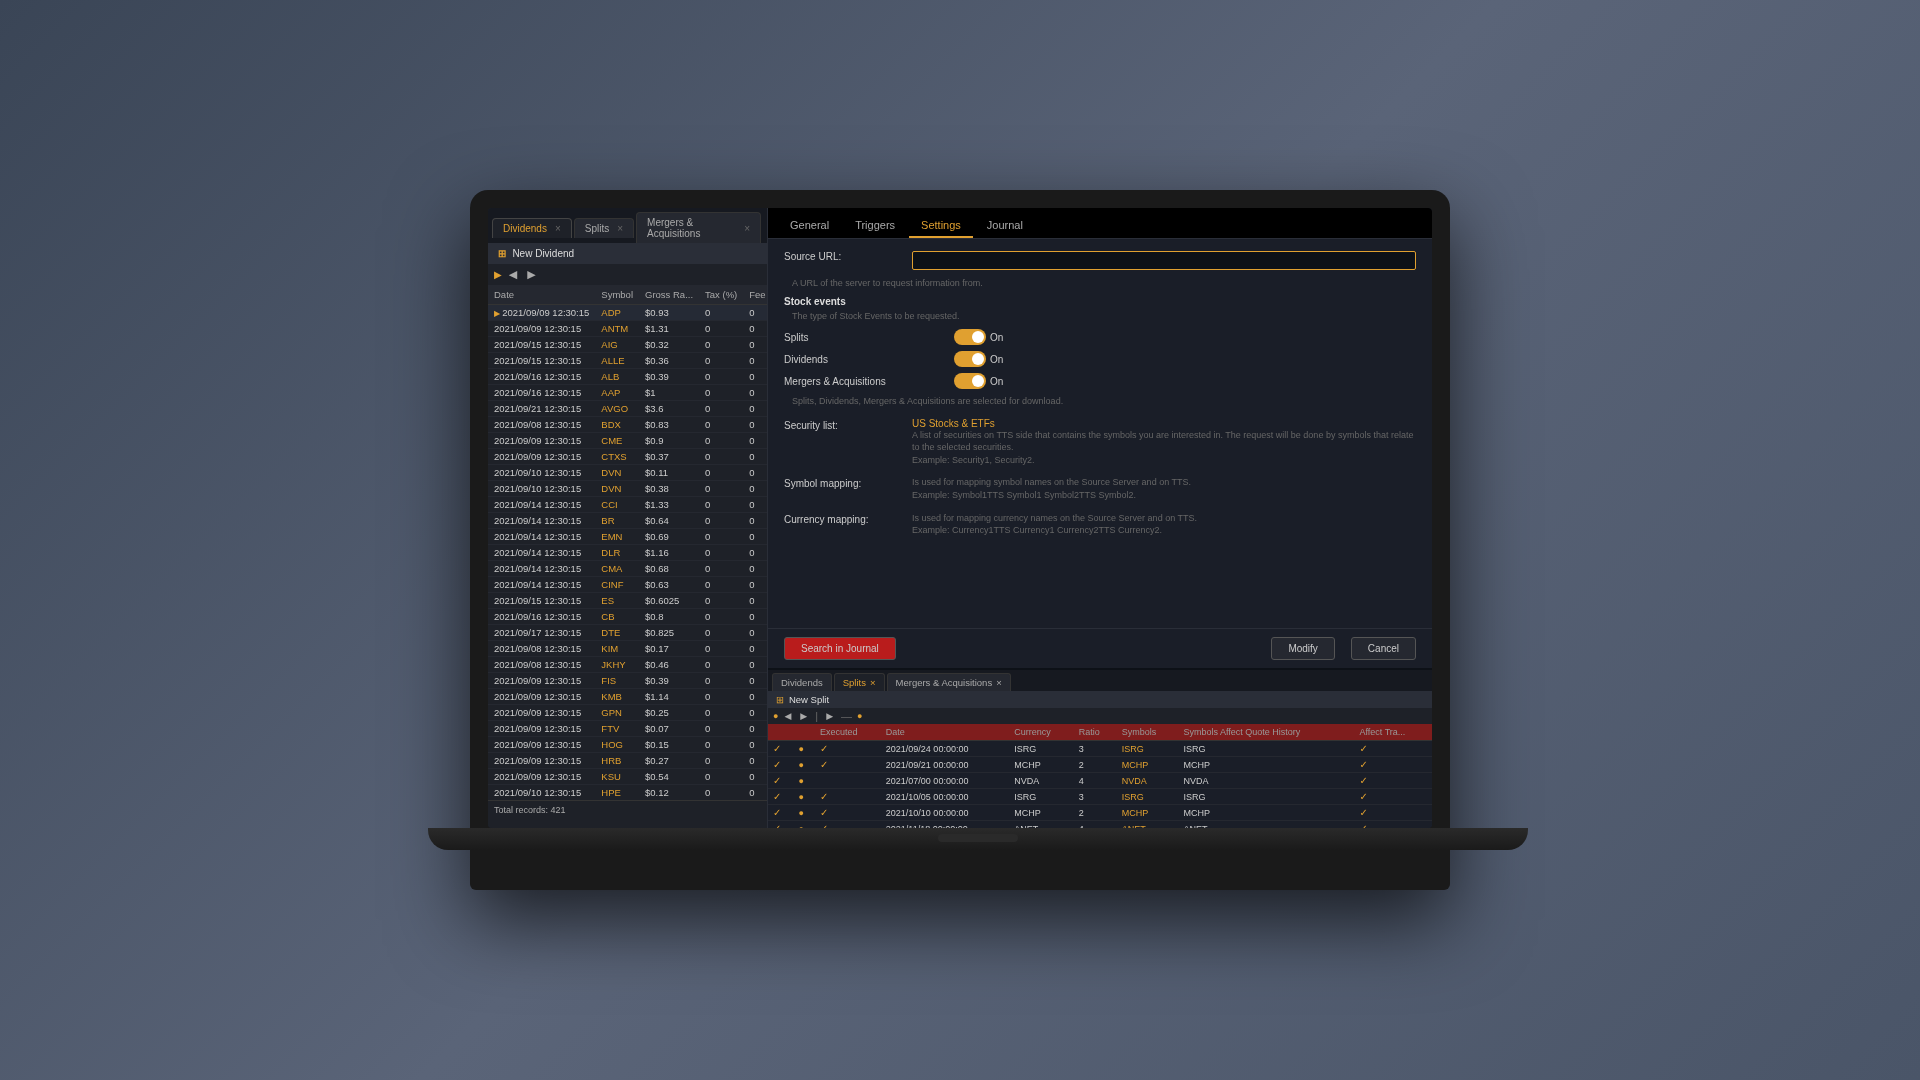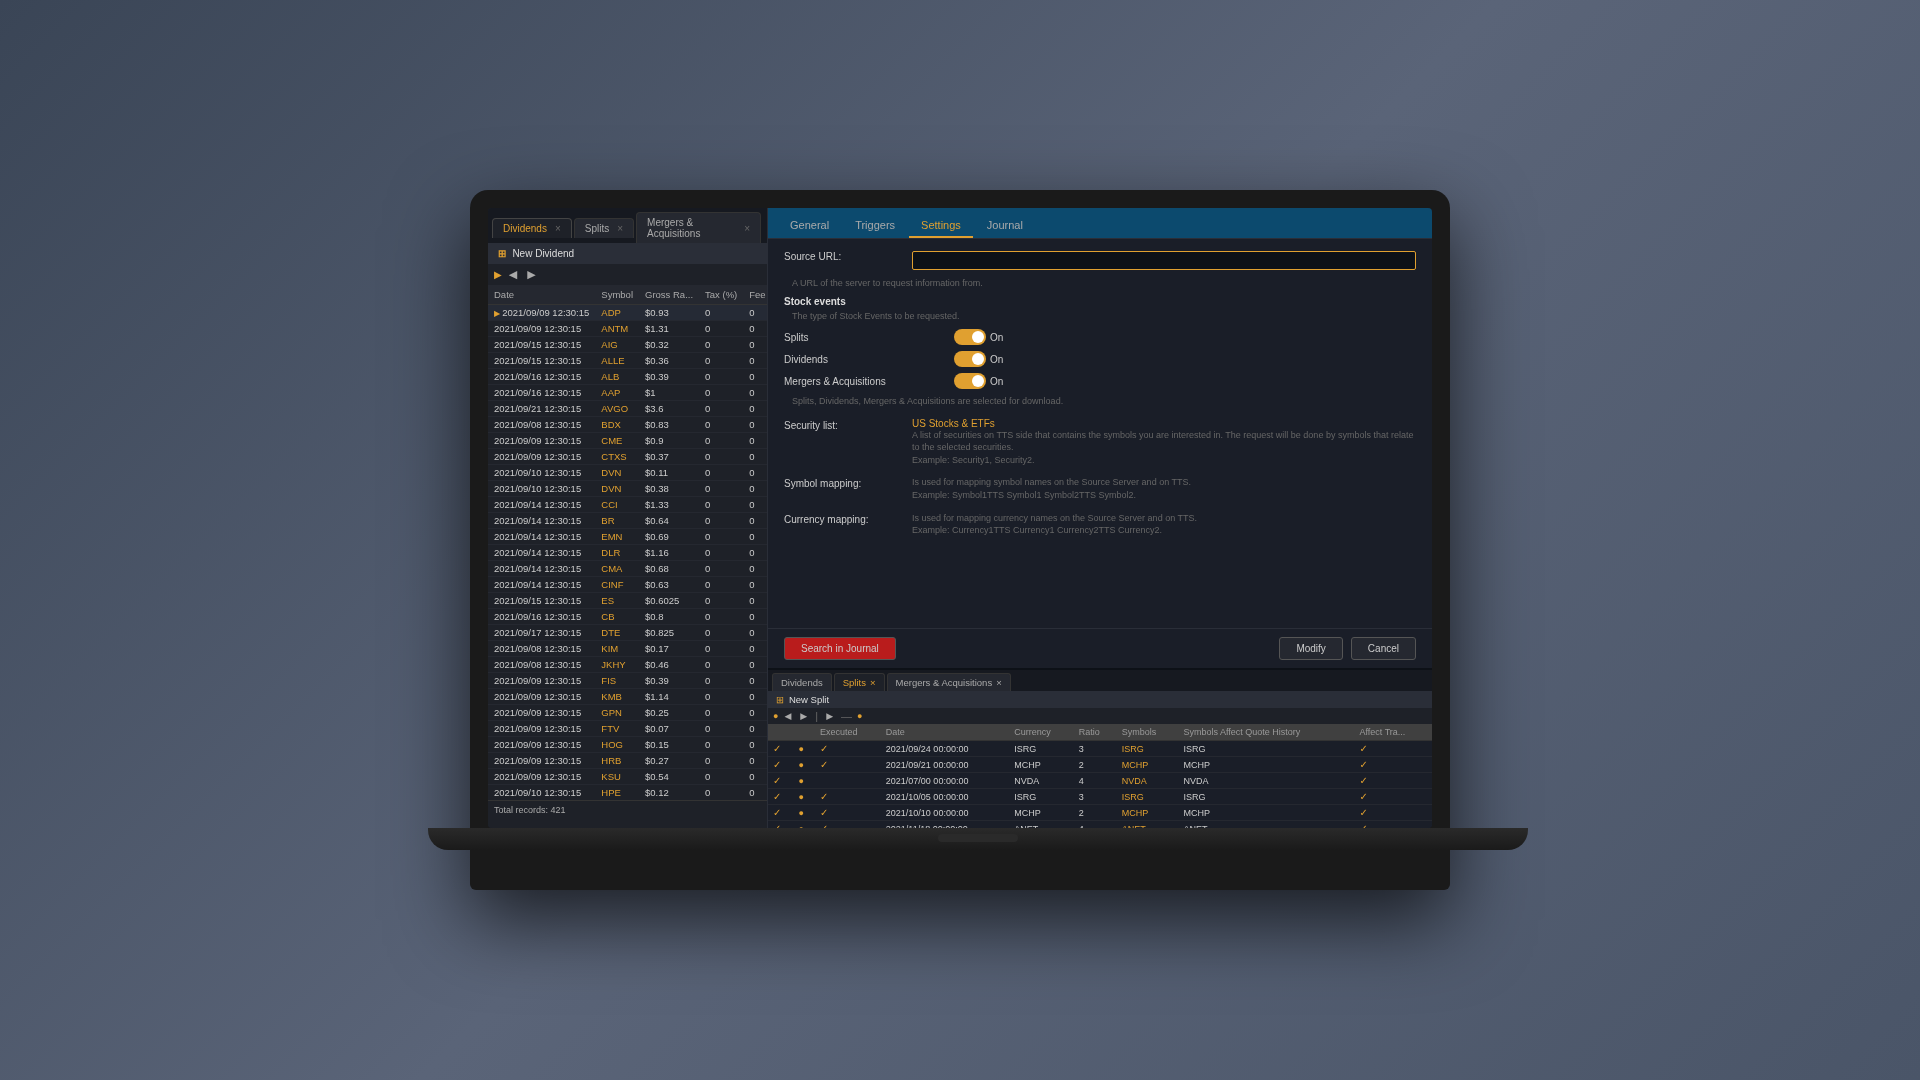--- a/index.html
+++ b/index.html
@@ -185,21 +185,21 @@
       border: none;
       color: #aaa;
       cursor: pointer;
       font-size: 11px;
       padding: 1px 3px;
     }
 
     
     .nav-tabs {
       display: flex;
-      background: #0c4a6e;
+      background: #000000;
       padding: 6px 10px 0;
       border-bottom: 1px solid #2a2e38;
       flex-shrink: 0;
     }
     .nav-tab {
       padding: 5px 12px;
       font-size: 11px;
       color: #aaa;
       cursor: pointer;
       border-bottom: 2px solid transparent;
@@ -393,21 +393,21 @@
       color: #ddd;
       flex-shrink: 0;
     }
 
     .bottom-data-table {
       width: 100%;
       border-collapse: collapse;
       font-size: 9px;
     }
     .bottom-data-table thead th {
-      background: #404040;
+      background: #7f1d1d;
       color: #999;
       padding: 3px 5px;
       text-align: left;
       border-bottom: 1px solid #333;
       font-weight: normal;
       white-space: nowrap;
     }
     .bottom-data-table tbody tr {
       border-bottom: 1px solid #252830;
     }
@@ -780,21 +780,21 @@
             <span class="field-label">Currency mapping:</span>
             <div>
               <div class="field-desc">Is used for mapping currency names on the Source Server and on TTS.</div>
               <div class="field-desc">Example: Currency1TTS Currency1 Currency2TTS Currency2.</div>
             </div>
           </div>
         </div>
 
         <div class="action-bar">
           <button class="btn btn-primary">Search in Journal</button>
-          <div style="display:flex;gap:8px;">
+          <div style="display:flex;gap:16px;">
             <button class="btn btn-secondary">Modify</button>
             <button class="btn btn-secondary">Cancel</button>
           </div>
         </div>
 
         <div class="bottom-section">
 
           <div class="bottom-tabs-bar">
             <div class="bottom-tab">
               <span>Dividends</span>

